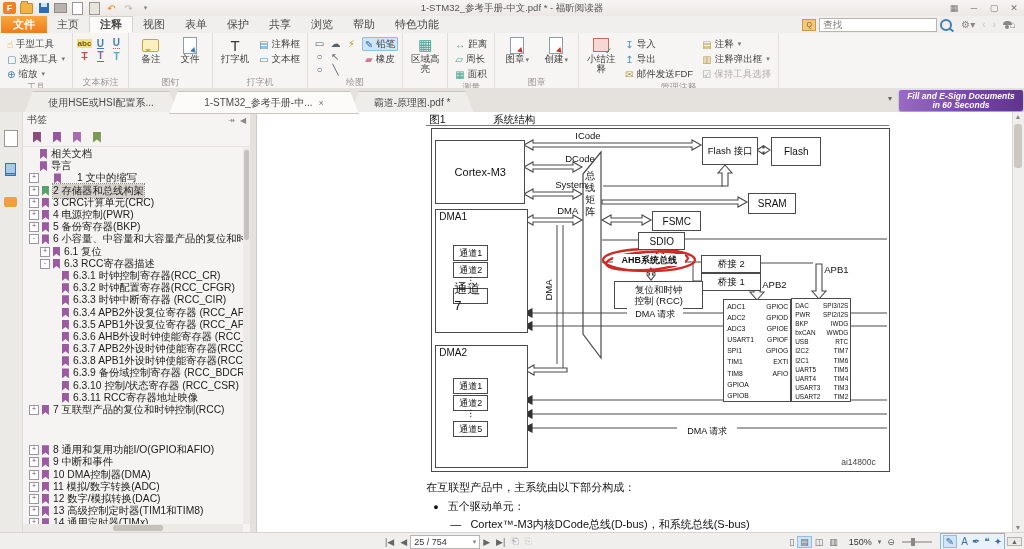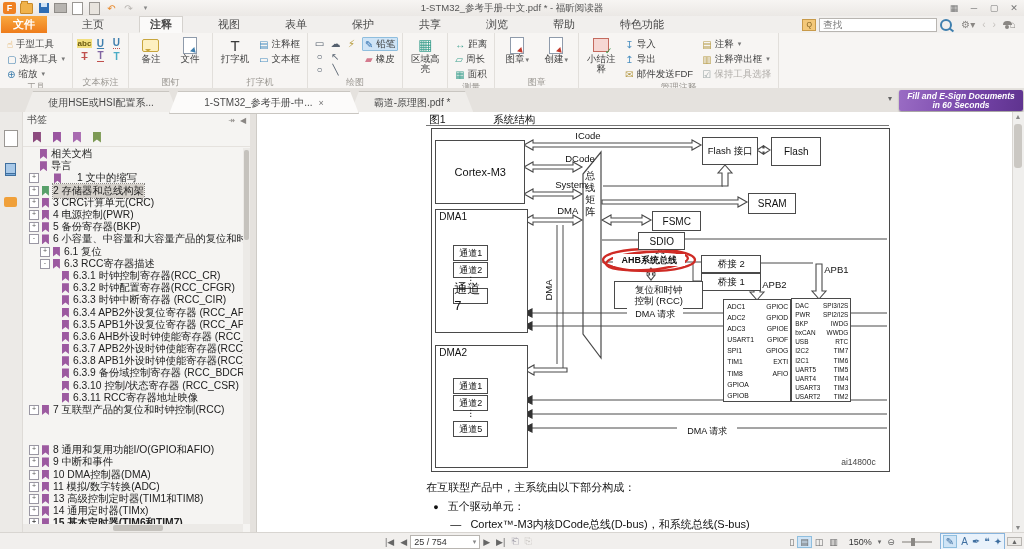--- a/index.html
+++ b/index.html
@@ -17,21 +17,21 @@
   .i-print{width:11px;height:8px;background:#b7b4b0;border:1px solid #8f8c88;position:relative;}
   .i-doc{width:9px;height:11px;background:#fff;border:1px solid #9a9793;}
   .i-clip{width:9px;height:11px;background:#e8e4de;border:1px solid #9a9793;}
   .undo{color:#e8882a;font-size:11px;}.redo{color:#b9b6b2;font-size:11px;}
   .win-title{position:absolute;left:0;right:0;text-align:center;font-size:9.5px;color:#555;pointer-events:none;}
   .winctl{margin-left:auto;display:flex;}
   .winctl span{width:20px;height:14px;display:flex;align-items:center;justify-content:center;font-size:9px;color:#777;}
   
   .tabrow{position:absolute;left:0;top:16px;width:1024px;height:17px;background:#f1efed;border-bottom:1px solid #e3e0dc;display:flex;align-items:stretch;font-size:11px;}
   .filetab{background:linear-gradient(#f9a83f,#ee7c1b);color:#fff;padding:0 12px;display:flex;align-items:center;margin-left:1px;font-weight:bold;}
-  .mtab{padding:0 10px;display:flex;align-items:center;color:#4a4a4a;margin-left:25px;}
+  .mtab{padding:0 10px;display:flex;align-items:center;color:#4a4a4a;}
   .mtab.active{background:#fbfaf9;border:1px solid #d5d2ce;border-bottom:1px solid #fbfaf9;font-weight:bold;}
   .findwrap{margin-left:auto;display:flex;align-items:center;gap:3px;padding-right:6px;}
   .i-findset{width:12px;height:10px;background:#f3c87a;border:1px solid #c89a4a;font-size:7px;display:flex;align-items:center;justify-content:center;color:#7a5a1a;}
   .findbox{width:110px;height:12px;border:1px solid #b8b5b1;background:#fff;font-size:9.5px;color:#888;padding:0 3px;font-family:inherit;}
   .mag{width:8px;height:8px;border:2px solid #3f7fae;border-radius:50%;position:relative;margin-right:4px;}
   .mag:after{content:"";position:absolute;width:5px;height:2px;background:#3f7fae;right:-4px;bottom:-2px;transform:rotate(40deg);}
   .tr-ic{color:#8a8784;font-size:10px;padding:0 2px;}
   .i-user{width:9px;height:9px;position:relative;}
   .i-user:before{content:"";position:absolute;left:2.5px;top:0;width:4px;height:4px;border-radius:50%;background:#8a8784;}
   .i-user:after{content:"";position:absolute;left:0;bottom:0;width:9px;height:4px;border-radius:4px 4px 0 0;background:#8a8784;}
@@ -584,20 +584,25 @@
             <span>10 DMA控制器(DMA)</span>
           </div>
           <div class="trow" style="padding-left: 6px;">
             <span class="texp">+</span>
             <span class="tflag"></span>
             <span>11 模拟/数字转换(ADC)</span>
           </div>
           <div class="trow" style="padding-left: 6px;">
             <span class="texp">+</span>
             <span class="tflag"></span>
+            <span>12 数字/模拟转换(DAC)</span>
+          </div>
+          <div class="trow" style="padding-left: 6px;">
+            <span class="texp">+</span>
+            <span class="tflag"></span>
             <span>13 高级控制定时器(TIM1和TIM8)</span>
           </div>
           <div class="trow" style="padding-left: 6px;">
             <span class="texp">+</span>
             <span class="tflag"></span>
             <span>14 通用定时器(TIMx)</span>
           </div>
           <div class="trow" style="padding-left: 6px; font-weight: bold;">
             <span class="texp">+</span>
             <span class="tflag"></span>

